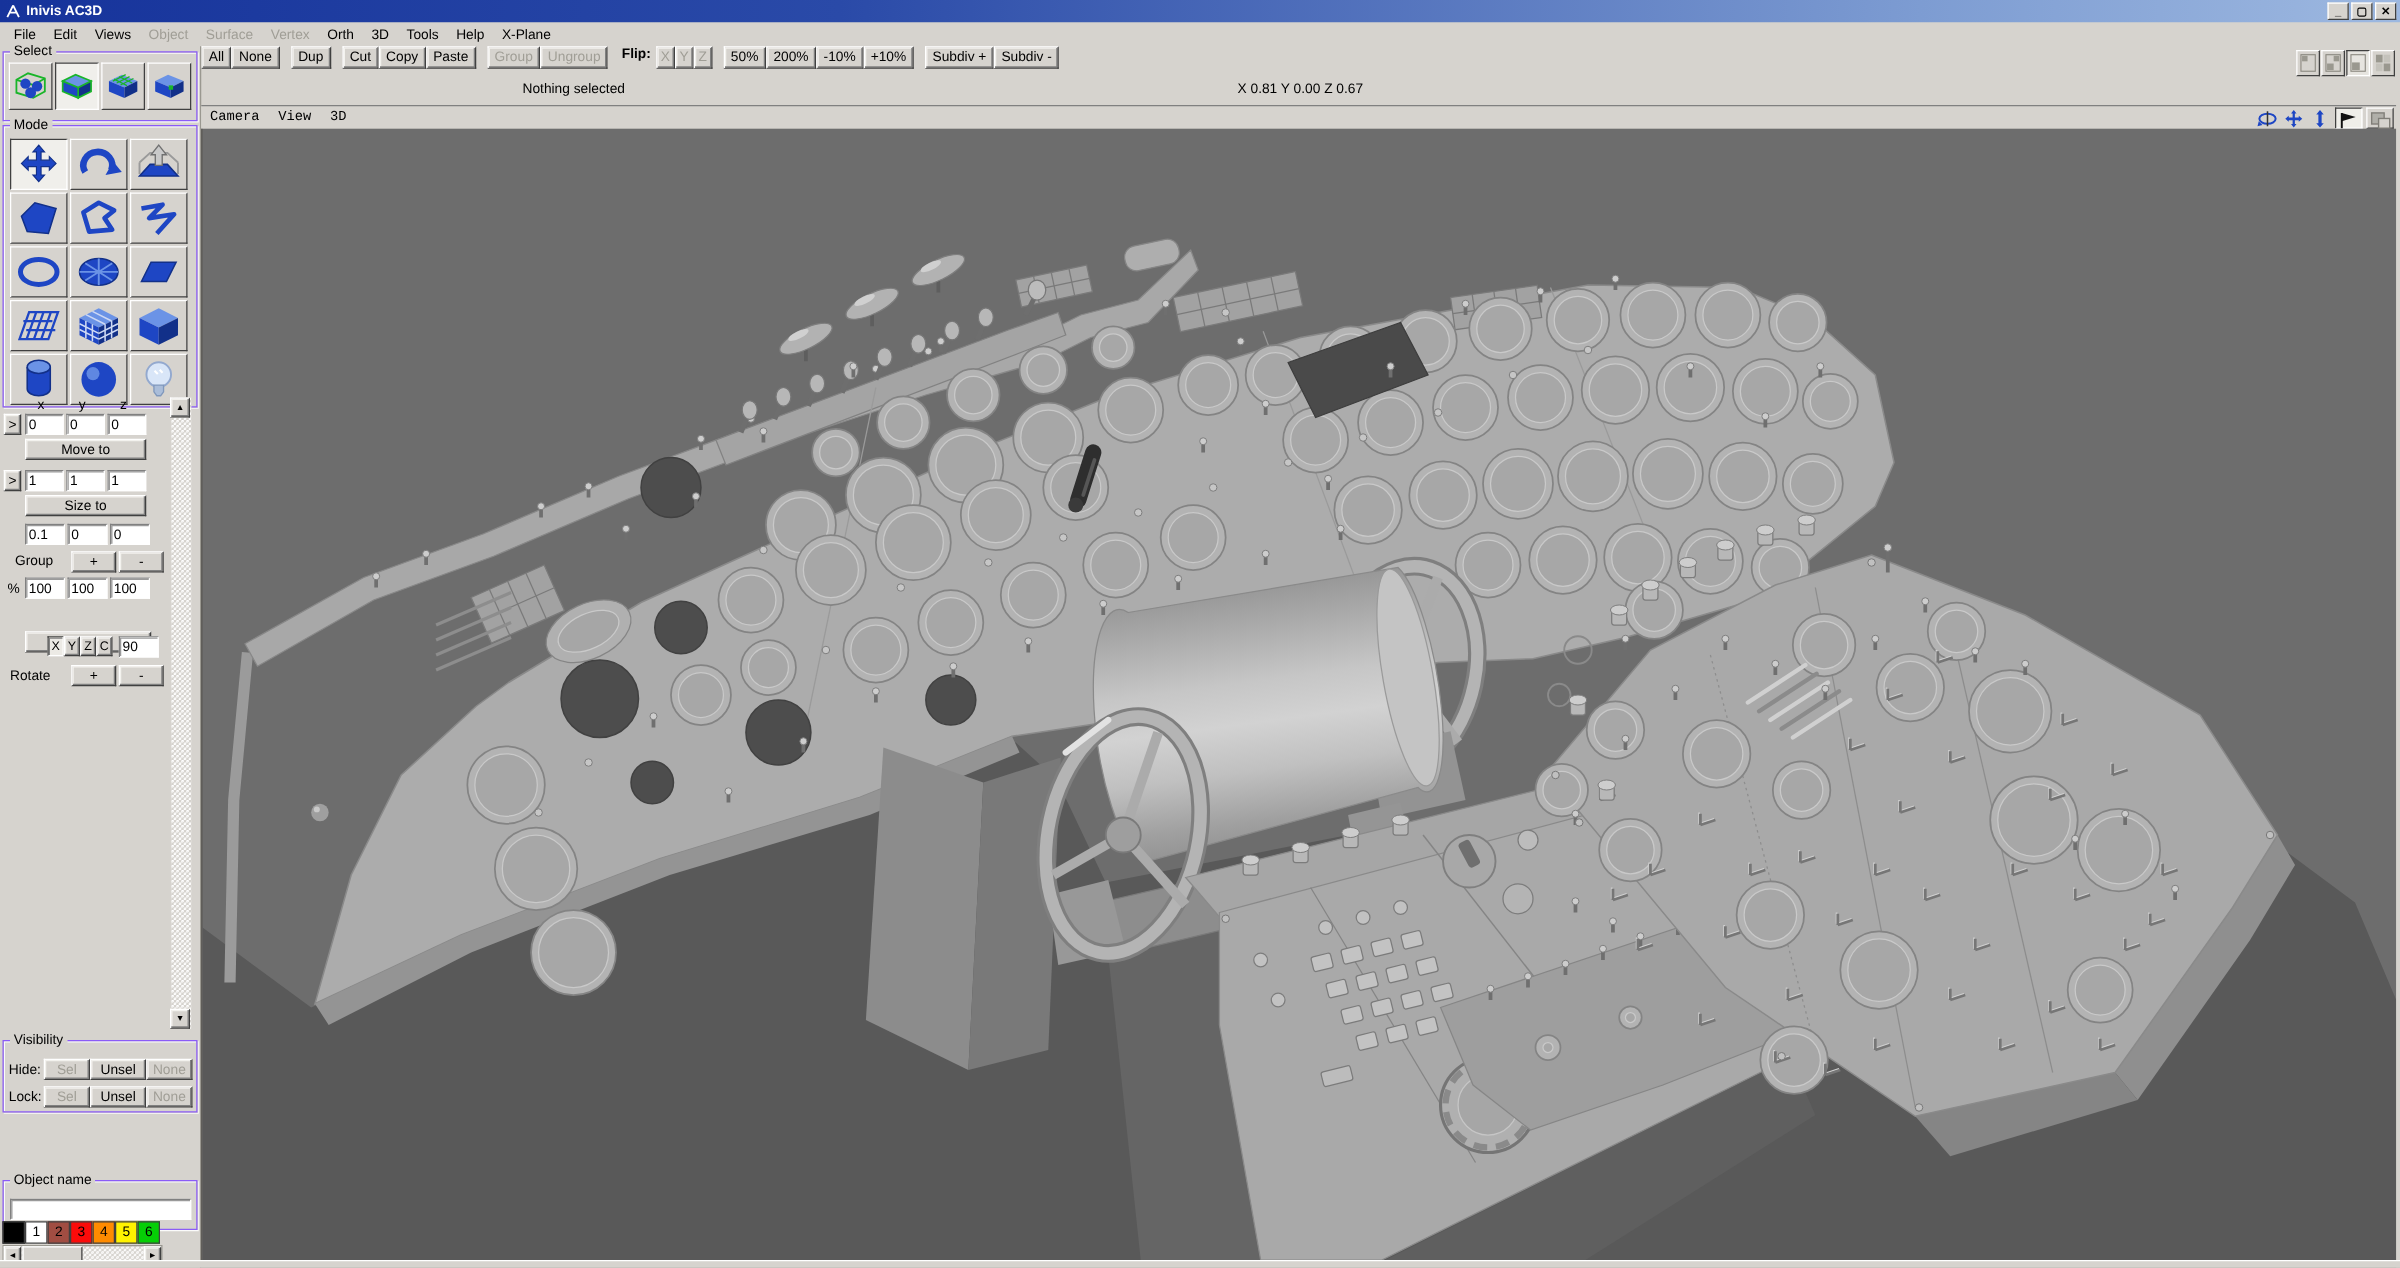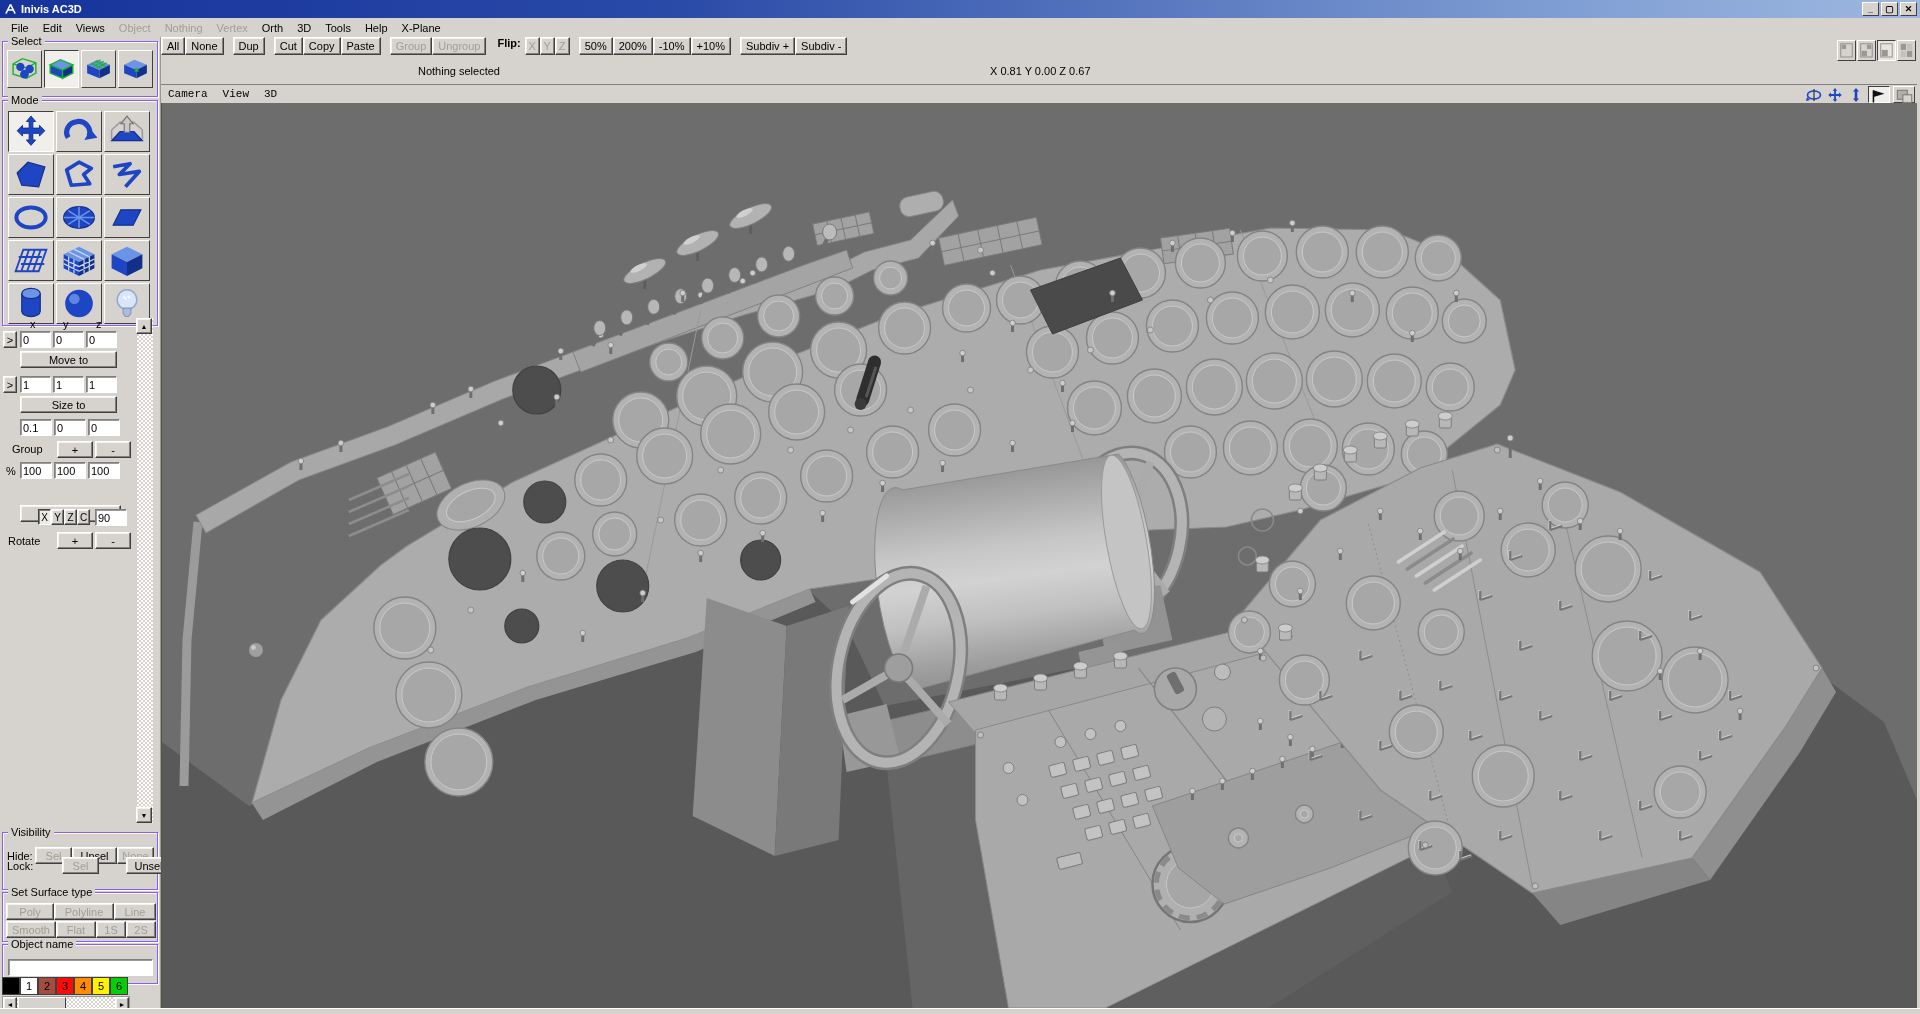--- a/index.html
+++ b/index.html
@@ -96,21 +96,21 @@
       <button class="win-btn">▢</button>
       <button class="win-btn">✕</button>
     </div>
 </div>
 
 <div class="menubar" id="menu-bar">
     <span class="menu-item">File</span>
     <span class="menu-item">Edit</span>
     <span class="menu-item">Views</span>
     <span class="menu-item disabled">Object</span>
-    <span class="menu-item disabled">Nothing</span>
+    <span class="menu-item disabled">Surface</span>
     <span class="menu-item disabled">Vertex</span>
     <span class="menu-item">Orth</span>
     <span class="menu-item">3D</span>
     <span class="menu-item">Tools</span>
     <span class="menu-item">Help</span>
     <span class="menu-item">X-Plane</span>
   </div>
 
 <div class="toolbar-zone" id="main-toolbar">
     <div class="tb-group">
@@ -319,45 +319,29 @@
 
   <div class="groupbox vis-box">
     <span class="gb-label">Visibility</span>
     <div id="vis-rows">
         <div class="vis-row" style="top: 14px;">
           <span class="lbl">Hide:</span>
           <button class="btn disabled" style="width: 37px;">Sel</button>
           <button class="btn" style="width: 45px;">Unsel</button>
           <button class="btn disabled" style="width: 37px;">None</button>
         </div>
-        <div class="vis-row" style="top: 24px; gap: 27px;">
+        <div class="vis-row" style="top: 36px;">
           <span class="lbl">Lock:</span>
           <button class="btn disabled" style="width: 37px;">Sel</button>
           <button class="btn" style="width: 45px;">Unsel</button>
           <button class="btn disabled" style="width: 37px;">None</button>
         </div>
       </div>
   </div>
 
-  <div class="groupbox surf-box">
-    <span class="gb-label">Set Surface type</span>
-    <div id="surf-rows">
-        <div class="surf-row" style="top: 10px;">
-          <button class="btn" style="width: 48px;">Poly</button>
-          <button class="btn" style="width: 60px;">Polyline</button>
-          <button class="btn" style="width: 42px;">Line</button>
-        </div>
-        <div class="surf-row" style="top: 28px;">
-          <button class="btn" style="width: 50px;">Smooth</button>
-          <button class="btn" style="width: 40px;">Flat</button>
-          <button class="btn" style="width: 30px;">1S</button>
-          <button class="btn" style="width: 30px;">2S</button>
-        </div>
-      </div>
-  </div>
 
   <div class="groupbox objname-box">
     <span class="gb-label">Object name</span>
     <input class="tinput" style="left: 5px; top: 14px; width: 145px;" value="">
   </div>
 
   <div class="palette" id="palette">
       <div class="swatch" style="background: rgb(0, 0, 0);"></div>
       <div class="swatch" style="background: rgb(255, 255, 255);">1</div>
       <div class="swatch" style="background: rgb(161, 77, 66);">2</div>

